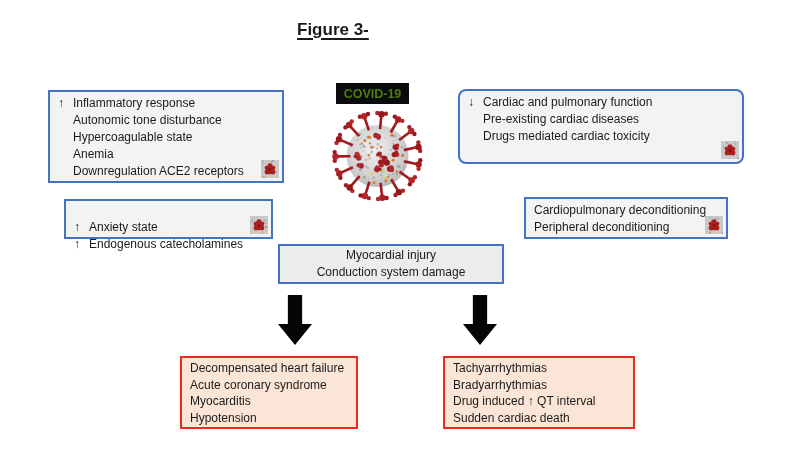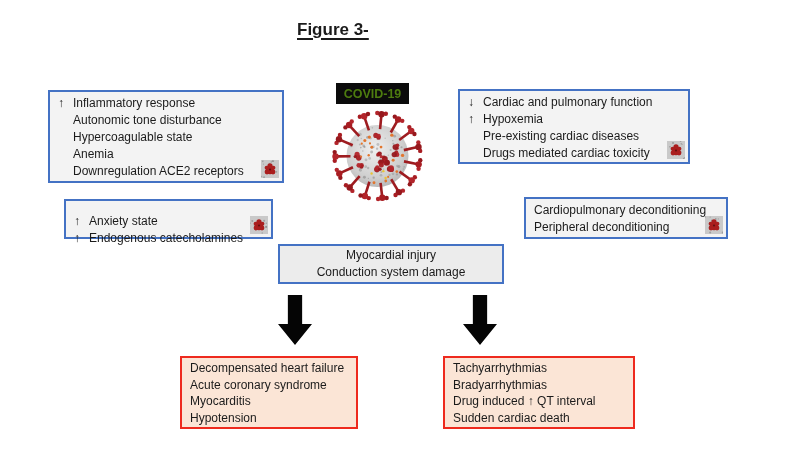--- a/index.html
+++ b/index.html
@@ -6,22 +6,22 @@
   .page{position:relative;width:800px;height:450px;background:#fff;overflow:hidden;
         font-family:"Liberation Sans",sans-serif;color:#1b1b1b;}
   .title{position:absolute;left:297px;top:20px;font-size:17px;font-weight:bold;
          text-decoration:underline;text-decoration-thickness:2px;text-underline-offset:3px;}
   .covid-label{position:absolute;left:336px;top:83px;width:73px;height:21px;background:#0b0b0b;
          color:#4d7c0f;font-weight:bold;font-size:12.5px;display:flex;align-items:center;justify-content:center;}
   .virus-main{position:absolute;left:327px;top:106px;width:101px;height:100px;}
   .box{position:absolute;border:2px solid var(--accent,#4472C4);background:var(--boxfill,#f3f3f3);
        font-size:12px;line-height:17px;padding:3px 8px;box-sizing:border-box;}
   #box-risk-left{left:48px;top:90px;width:236px;height:93px;}
-  #box-risk-right{left:458px;top:89px;width:232px;height:75px;}
-  #box-anxiety{left:64px;top:199px;width:209px;height:40px;padding-top:12px;}
+  #box-risk-right{left:458px;top:89px;width:286px;height:75px;border-radius:8px;}
+  #box-anxiety{left:64px;top:199px;width:209px;height:40px;padding-top:18px;}
   #box-decond{left:524px;top:197px;width:204px;height:42px;padding-top:3px;}
   #box-injury{left:278px;top:244px;width:226px;height:40px;background:var(--centerfill,#ececec);
        text-align:center;display:flex;flex-direction:column;justify-content:center;}
   .outcome{border-color:var(--red,#ee2a1e);background:var(--peach,#FBE5D6);line-height:16.5px;padding:2px 8px;}
   #box-outcome-left{left:180px;top:356px;width:178px;height:73px;}
   #box-outcome-right{left:443px;top:356px;width:192px;height:73px;}
   .pf{display:inline-block;width:15px;}
   .mini-virus{position:absolute;right:3px;bottom:3px;width:18px;height:18px;}
   .arrow{position:absolute;top:295px;width:34px;height:50px;background:#050505;
          clip-path:polygon(29% 0,71% 0,71% 58%,100% 58%,50% 100%,0 58%,29% 58%);}
@@ -237,21 +237,20 @@
         <circle cx="12" cy="12" r="2.4" fill="#aa1e1e"></circle>
         <circle cx="9" cy="5.8" r="2.6" fill="#aa1e1e"></circle>
         <circle cx="5.6" cy="7.8" r="2" fill="#aa1e1e"></circle>
         <circle cx="12.4" cy="7.8" r="2" fill="#aa1e1e"></circle>
         <circle cx="9" cy="9.5" r="1" fill="#5f0f0f"></circle>
       </svg>
   </div>
 
   <div class="box" id="box-risk-right">
     <div class="line"><span class="pf">↓</span><span>Cardiac and pulmonary function</span></div>
-    <div class="line"><span class="pf">↑</span><span>Hypoxemia</span></div>
     <div class="line"><span class="pf"></span><span>Pre-existing cardiac diseases</span></div>
     <div class="line"><span class="pf"></span><span>Drugs mediated cardiac toxicity</span></div>
     <svg class="mini-virus" viewBox="0 0 18 18">
         <rect x="0" y="0" width="18" height="18" fill="#c9c9c9"></rect>
         <circle cx="6.0280871987342834" cy="1.9927289485931396" r="1.0975151479244232" fill="#8b8b8b" opacity="0.7"></circle>
         <circle cx="13.591036319732666" cy="0.17379426956176758" r="0.7651717819273471" fill="#8b8b8b" opacity="0.7"></circle>
         <circle cx="15.019396305084229" cy="3.35722017288208" r="0.6199004828929902" fill="#8b8b8b" opacity="0.7"></circle>
         <circle cx="16.658392310142517" cy="17.43313980102539" r="0.788262939453125" fill="#8b8b8b" opacity="0.7"></circle>
         <circle cx="13.651165008544922" cy="10.939979553222656" r="0.9989864349365234" fill="#8b8b8b" opacity="0.7"></circle>
         <circle cx="12.019729614257812" cy="12.111568450927734" r="0.7153297424316406" fill="#8b8b8b" opacity="0.7"></circle>

